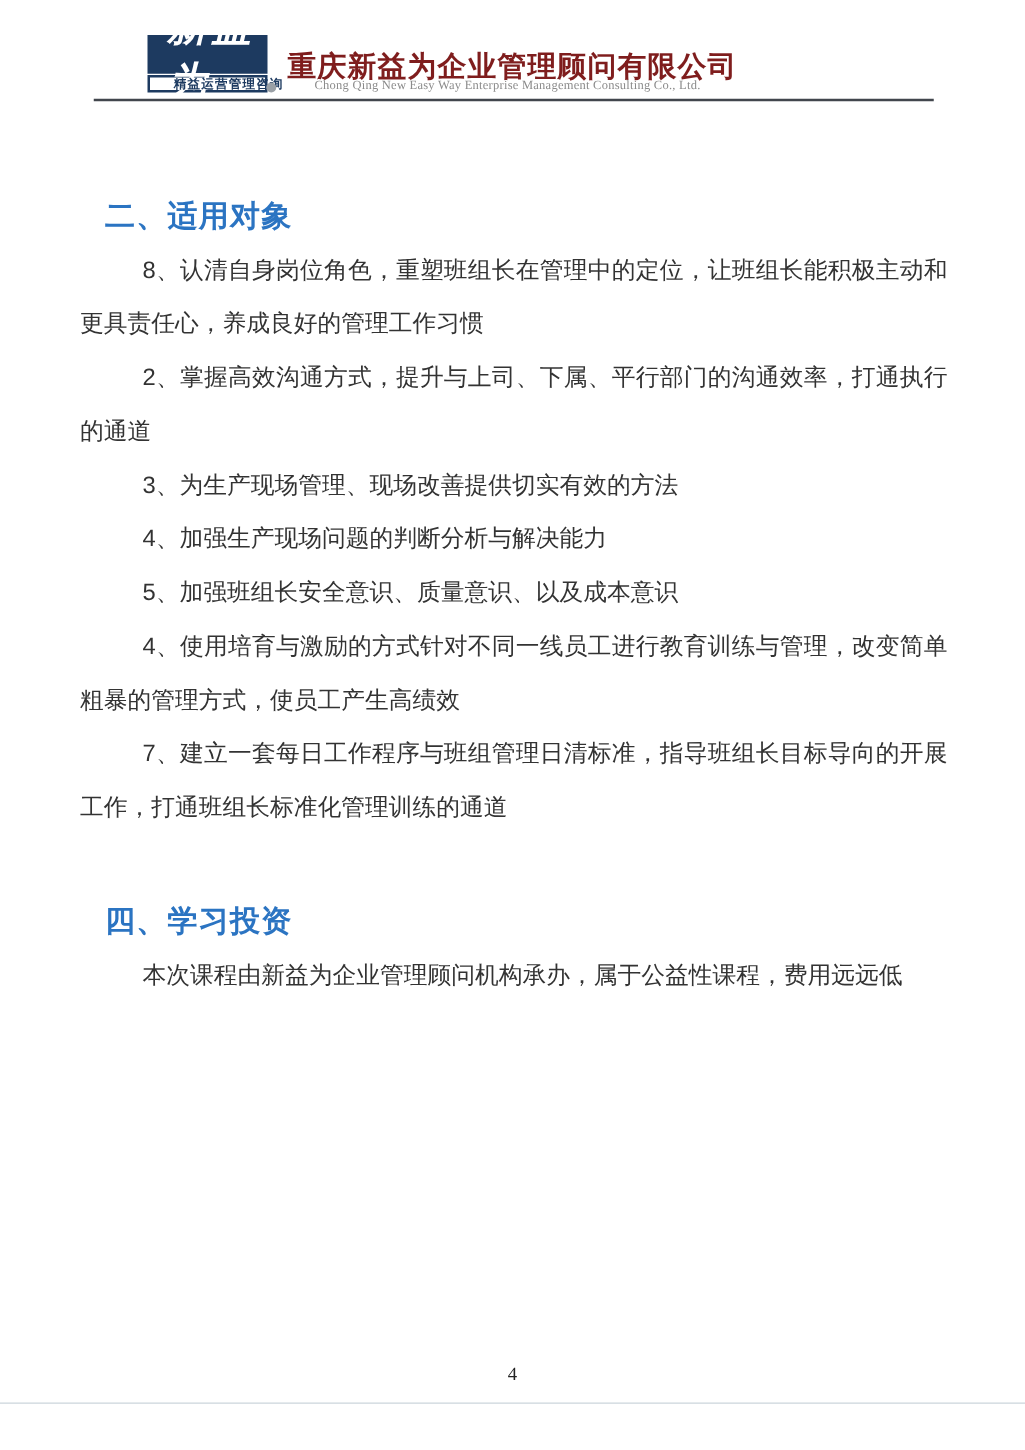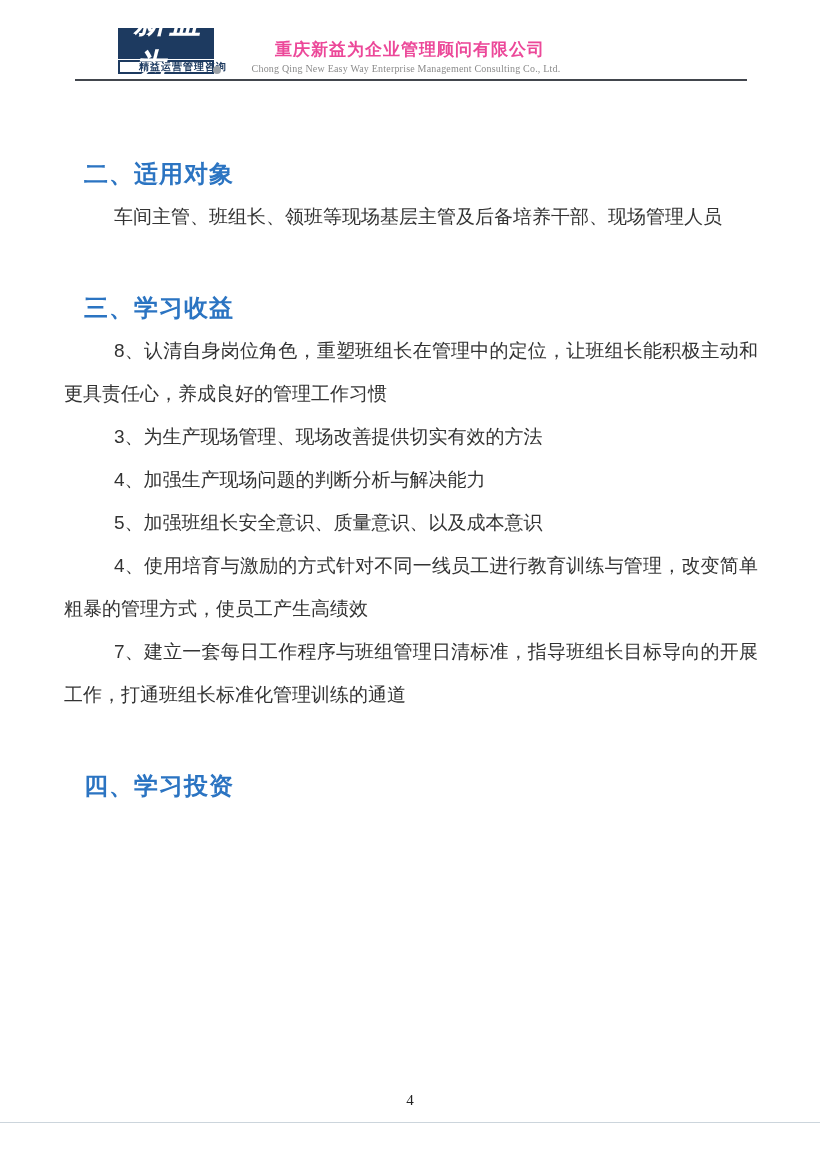--- a/index.html
+++ b/index.html
@@ -41,21 +41,21 @@
     padding-left:34px;
   }
   .logo-dot{
     position:absolute;left:95px;top:38px;
     width:8px;height:8px;border-radius:50%;
     background:#9aa0a6;
   }
   .company-cn{
     position:absolute;top:38px;left:0;right:0;
     text-align:center;
-    font-size:17px;font-weight:bold;color:#ec4899;
+    font-size:23px;font-weight:bold;color:#7f1d1d;
     letter-spacing:1px;
   }
   .company-en{
     position:absolute;top:63px;left:0;right:8px;
     text-align:center;
     font-family:"Liberation Serif","DejaVu Serif",serif;
     font-size:10px;color:#8b8b8b;
     letter-spacing:0.2px;
   }
   .header-rule{
@@ -104,31 +104,31 @@
       <span class="logo-dot"></span>
     </div>
     <div class="company-cn">重庆新益为企业管理顾问有限公司</div>
     <div class="company-en">Chong Qing New Easy Way Enterprise Management Consulting Co., Ltd.</div>
     <div class="header-rule"></div>
   </div>
 
   <div class="content">
 
     <h2 class="section-title">二、适用对象</h2>
-    <p class="para">车间主管、班组长、领班等现场基层主管及后备培养干部、现场管理人员</p>
 
-    <h2 class="section-title">三、学习收益</h2>
     <p class="para">8、认清自身岗位角色，重塑班组长在管理中的定位，让班组长能积极主动和更具责任心，养成良好的管理工作习惯</p>
+    <p class="para">2、掌握高效沟通方式，提升与上司、下属、平行部门的沟通效率，打通执行的通道</p>
     <p class="para">3、为生产现场管理、现场改善提供切实有效的方法</p>
     <p class="para">4、加强生产现场问题的判断分析与解决能力</p>
     <p class="para">5、加强班组长安全意识、质量意识、以及成本意识</p>
     <p class="para">4、使用培育与激励的方式针对不同一线员工进行教育训练与管理，改变简单粗暴的管理方式，使员工产生高绩效</p>
     <p class="para">7、建立一套每日工作程序与班组管理日清标准，指导班组长目标导向的开展工作，打通班组长标准化管理训练的通道</p>
 
     <h2 class="section-title">四、学习投资</h2>
+    <p class="para">本次课程由新益为企业管理顾问机构承办，属于公益性课程，费用远远低</p>
   </div>
 
   <div>
     <div class="page-number">4</div>
     <div class="footer-rule"></div>
   </div>
 
 </div>
 
 </body></html>

